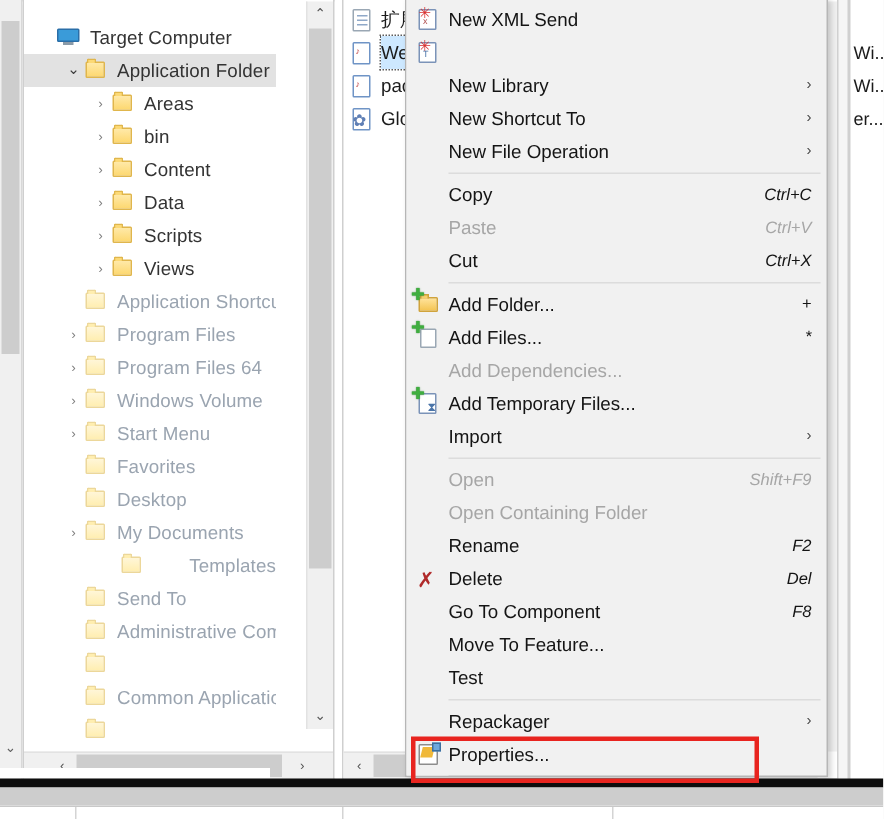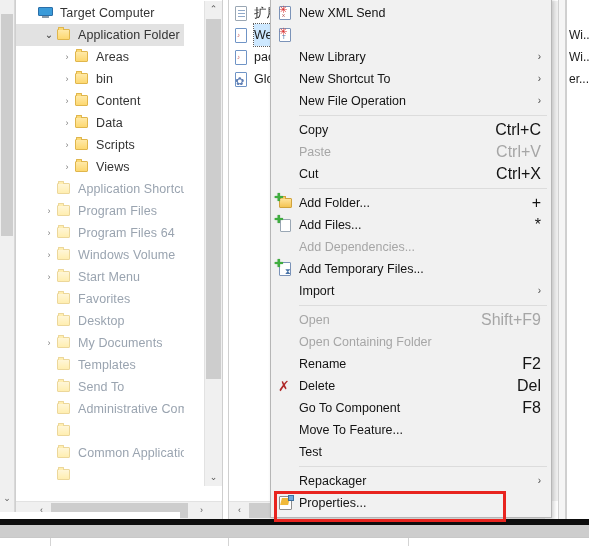--- a/index.html
+++ b/index.html
@@ -16,21 +16,21 @@
   .app-white{position:absolute;left:0;top:0;width:589px;height:520px;background:#ffffff;}
 
   
   .far-left-sb{position:absolute;left:0;top:0;width:14px;height:520px;background:#f0f0f0;border-right:1px solid #d8d8d8;}
   .far-left-sb .thumb{position:absolute;left:1px;top:14px;width:12px;height:222px;background:#cdcdcd;}
   .far-left-sb .arr-dn{position:absolute;left:0;bottom:14px;width:14px;height:16px;line-height:16px;text-align:center;color:#606060;font-size:9px;}
 
   
   .tree-panel{position:absolute;left:15px;top:0;width:208px;height:520px;background:#ffffff;border:1px solid #cfcfcf;border-top:none;box-sizing:border-box;}
   .tree-top-line{position:absolute;left:15px;top:0;width:208px;height:2px;background:#ffffff;border-top:1px solid #9a9a9a;}
-  .tree-inner{position:absolute;left:0;top:2px;width:168px;height:485px;overflow:hidden;}
+  .tree-inner{position:absolute;left:0;top:14px;width:168px;height:485px;overflow:hidden;}
 
   .trow{position:relative;height:22px;line-height:22px;white-space:nowrap;display:flex;align-items:center;}
   .trow .chev{width:14px;min-width:14px;text-align:center;color:#808080;font-size:9px;line-height:22px;}
   .trow .chev.down{color:#3b3b3b;font-size:10px;}
   .ico{width:17px;min-width:17px;height:14px;position:relative;margin-right:5px;}
   .lbl{font-size:12.5px;color:#333;letter-spacing:.1px;}
   .lbl.dim{color:#9aa4b0;}
   .row-sel{background:#e2e2e2;}
 
   
@@ -79,21 +79,21 @@
   
   .right-panel{position:absolute;left:566px;top:0;width:23px;height:520px;background:#ffffff;border-left:1px solid #cfcfcf;box-sizing:border-box;}
   .rrow{height:22px;line-height:22px;font-size:12px;color:#1b1b1b;padding-left:2px;white-space:nowrap;}
   .right-split{position:absolute;left:558px;top:0;width:8px;height:520px;background:#f5f5f5;border-left:1px solid #d0d0d0;border-right:1px solid #d0d0d0;box-sizing:border-box;}
 
   
   .ctx{position:absolute;left:270px;top:-2px;width:282px;background:#f1f1f1;border:1px solid #b6b6b6;box-shadow:2px 2px 4px rgba(0,0,0,.18);box-sizing:border-box;padding:3px 0 3px 0;}
   .ctx .gutter{position:absolute;left:0;top:0;width:28px;height:100%;background:#f1f1f1;}
   .mi{position:relative;height:22px;line-height:22px;display:flex;align-items:center;padding-left:28px;padding-right:10px;white-space:nowrap;z-index:2;}
   .mi .mlabel{font-size:12.5px;color:#141414;flex:1;}
-  .mi .maccel{font-size:16px;color:#141414;margin-left:18px;}
+  .mi .maccel{font-size:11px;color:#141414;margin-left:18px;font-style:italic;}
   .mi .arrow{font-size:10px;color:#4a4a4a;margin-left:14px;width:8px;text-align:right;}
   .mi.disabled .mlabel,.mi.disabled .maccel{color:#a6a6a6;}
   .mi .micon{position:absolute;left:5px;top:3px;width:17px;height:16px;}
   .sep{height:1px;background:#dcdcdc;margin:3px 4px 3px 28px;position:relative;z-index:2;}
 
   
   .ic-xml,.ic-txt,.ic-tmp{position:absolute;left:3px;top:1px;width:12px;height:14px;background:#fff;border:1px solid #7b93b8;box-sizing:border-box;border-radius:1px;}
   .ic-star{position:absolute;left:-1px;top:-2px;color:#d83030;font-size:10px;line-height:10px;}
   .ic-sub{position:absolute;left:2px;top:5px;font-size:6px;color:#8a6bbd;line-height:7px;}
   .ic-fold-add{position:absolute;left:3px;top:3px;width:13px;height:10px;background:linear-gradient(180deg,#ffe39a 0%,#f4c453 100%);border:1px solid #d0a33c;box-sizing:border-box;border-radius:1px;}
@@ -241,21 +241,21 @@
           </span>
           <span class="lbl dim">Desktop</span>
         </div>
         <div class="trow" style="padding-left: 26px;">
           <span class="chev">›</span>
           <span class="ico">
             <span class="fold pale"></span>
           </span>
           <span class="lbl dim">My Documents</span>
         </div>
-        <div class="trow" style="padding-left: 26px;">
+        <div class="trow" style="padding-left: 26px; justify-content: space-between;">
           <span class="chev"></span>
           <span class="ico">
             <span class="fold pale"></span>
           </span>
           <span class="lbl dim">Templates</span>
         </div>
         <div class="trow" style="padding-left: 26px;">
           <span class="chev"></span>
           <span class="ico">
             <span class="fold pale"></span>

